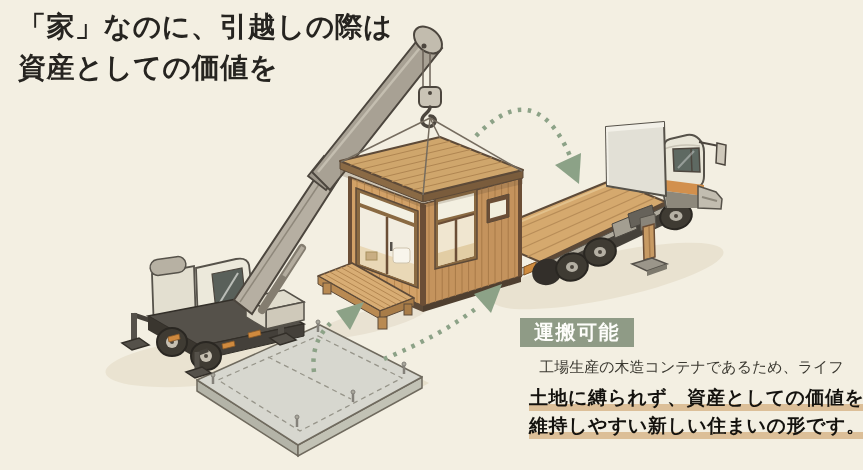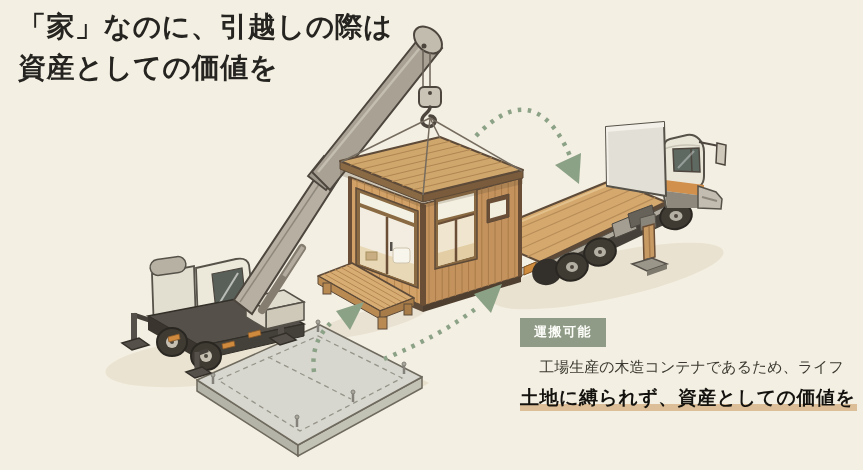--- a/index.html
+++ b/index.html
@@ -20,33 +20,33 @@
     position:absolute;left:18px;top:6px;
     font-size:28px;line-height:41px;font-weight:700;
     color:var(--title-text);letter-spacing:0.5px;white-space:nowrap;
   }
   .title span{display:block;}
   .caption{
     position:absolute;left:520px;top:318px;width:343px;
   }
   .badge{
     display:inline-block;background:var(--badge-bg);color:var(--badge-text);
-    font-size:13px;font-weight:700;letter-spacing:1.5px;
+    font-size:20px;font-weight:700;letter-spacing:1.5px;
     padding:3px 14px 4px 14px;line-height:22px;
   }
   .body-text{
     margin-top:9px;font-size:15px;line-height:22px;
     color:var(--body-text);font-weight:400;white-space:nowrap;text-align:center;
   }
   .body-text span{display:block;}
   .emph-text{
     margin-top:6px;font-size:19px;line-height:27px;font-weight:700;
     color:#14120e;letter-spacing:0.5px;white-space:nowrap;
   }
-  .emph-text .row{display:block;}
+  .emph-text .row{display:block;margin-left:9px;}
   .hl{
     display:inline-block;padding:0 1px 1px 0;
     background-image:linear-gradient(var(--emphasis-highlight),var(--emphasis-highlight));
     background-repeat:no-repeat;background-size:100% 7px;background-position:0 96%;
   }
   .dash{stroke:var(--arrow-green);stroke-width:4.5;stroke-dasharray:3.5 6.5;fill:none;stroke-linecap:butt;}
   .ahead{fill:var(--arrow-green);}
 </style>
 </head>
 <body>
@@ -307,15 +307,16 @@
     <span>資産としての価値を</span>
   </h1>
 
   <aside class="caption">
     <div class="badge">運搬可能</div>
     <p class="body-text">
       <span>工場生産の木造コンテナであるため、ライフ</span>
     </p>
     <p class="emph-text">
       <span class="row"><span class="hl">土地に縛られず、資産としての価値を</span></span>
+      <span class="row"><span class="hl">維持しやすい新しい住まいの形です。</span></span>
     </p>
   </aside>
 </div>
 
 </body></html>

